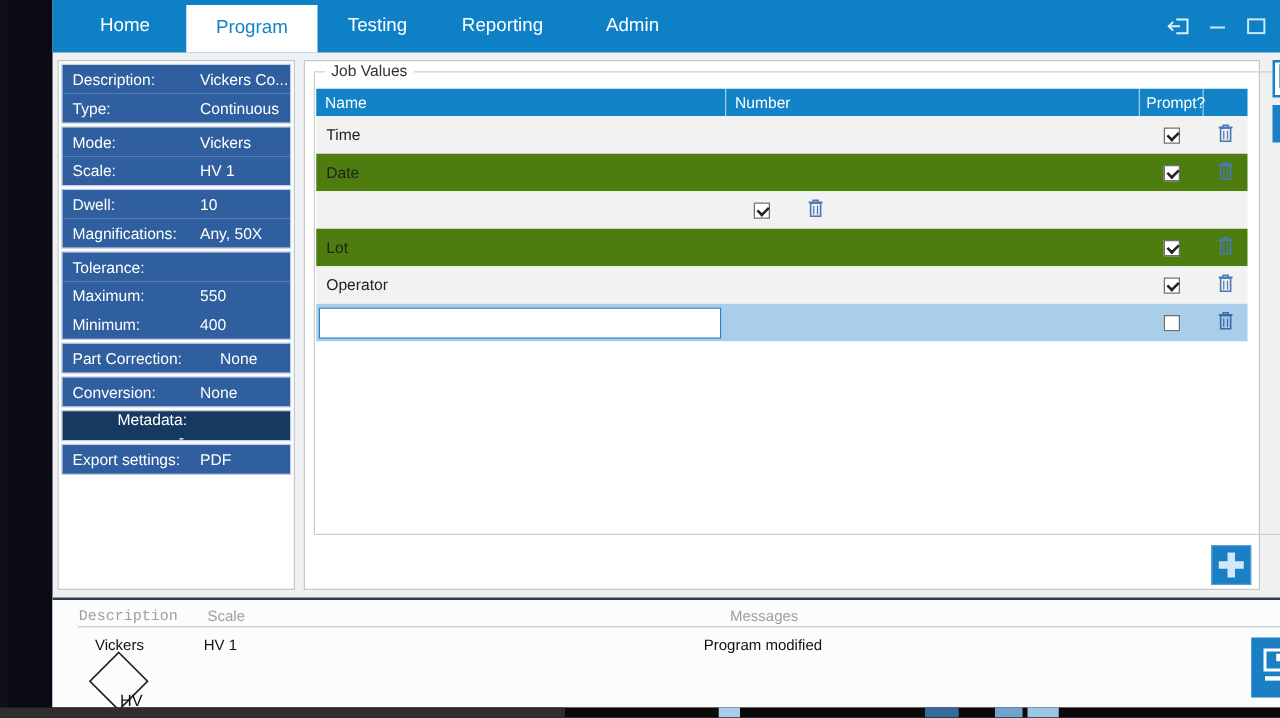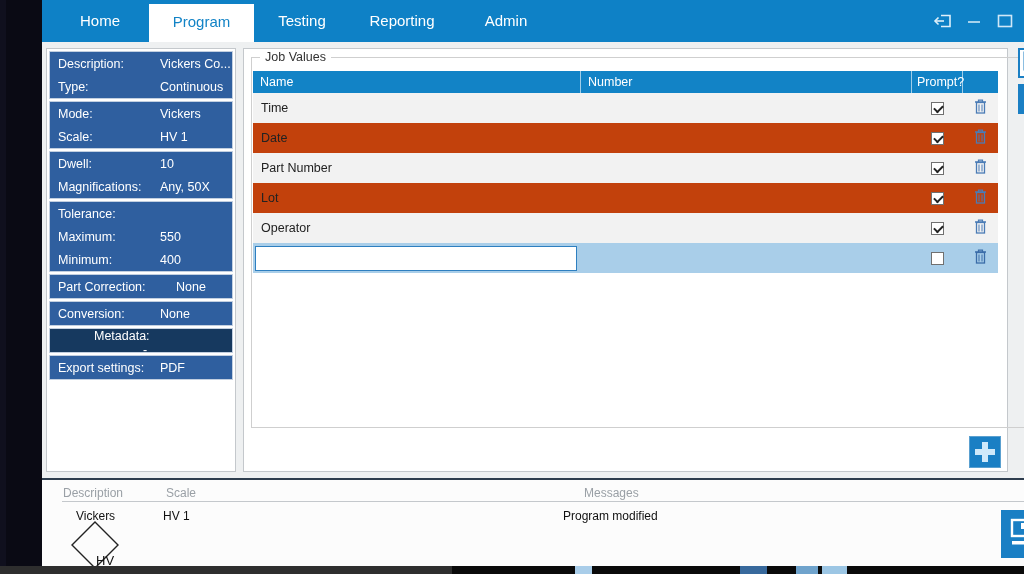--- a/index.html
+++ b/index.html
@@ -37,21 +37,21 @@
   .groupbox { position:absolute; left:7px; top:8px; width:849px; height:371px;
               border:1px solid #cfcfcf; }
   .groupbox-legend { position:absolute; top:-8px; left:8px; background:#ffffff;
                      padding:0 5px; font-size:12.5px; color:#333; }
   .jtable { position:absolute; left:1px; top:13px; width:745px; }
   .thead { display:flex; height:22px; background:#1283c6; color:#fff; font-size:12.5px; }
   .thead .hc { line-height:22px; padding-left:7px; border-right:1px solid rgba(255,255,255,.6); }
   .hc.c-name { width:328px; } .hc.c-value { width:331px; } .hc.c-prompt { width:51px; padding-left:5px;text-align:center; }
   .hc.c-del { width:34px; border-right:none; }
   .trow { display:flex; height:30px; align-items:center; font-size:12.5px; color:#222; }
-  .trow.odd { background:#f2f2f2; } .trow.even { background:#c2410c; }
+  .trow.odd { background:#f2f2f2; } .trow.even { background:#4d7c0f; }
   .trow.newrow { background:#a9cee9; }
   .cell { height:100%; display:flex; align-items:center; }
   .cell.name { width:328px; padding-left:8px; }
   .cell.value { width:331px; }
   .cell.prompt { width:51px; justify-content:center; }
   .cell.del { width:34px; justify-content:center; }
   .checkbox { width:13px; height:13px; background:#fff; border:1px solid #707070; position:relative; }
   .checkbox.checked::after { content:""; position:absolute; left:2px; top:2px; width:7px; height:4px;
                              border-left:2px solid #222; border-bottom:2px solid #222;
                              transform:rotate(-45deg); }
@@ -67,21 +67,21 @@
   
   .tool-save { position:absolute; left:976px; top:48px; width:30px; height:30px; background:#fff;
                border:2px solid #1a7fc4; display:flex; align-items:center; justify-content:center; }
   .tool-undo { position:absolute; left:976px; top:84px; width:30px; height:30px; background:#1a7fc4;
                display:flex; align-items:center; justify-content:center; }
 
   
   .statusbar { position:absolute; left:0; top:478px; width:1018px; height:88px; background:#fcfcfc;
                border-top:2px solid #2e3d4e; overflow:hidden; font-size:12px; }
   .sb-head { position:absolute; top:6px; color:#9aa0a6; }
-  .sb-head.desc { left:21px; } .sb-head.scale { left:124px; } .sb-head.msg { left:542px; }
+  .sb-head.desc { left:21px;font-family:Liberation Mono, monospace; } .sb-head.scale { left:124px; } .sb-head.msg { left:542px; }
   .sb-sep { position:absolute; left:20px; right:10px; top:21px; height:1px; background:#c4c8cc; }
   .sb-val { position:absolute; top:29px; color:#111; }
   .sb-val.desc { left:34px; } .sb-val.scale { left:121px; } .sb-val.msg { left:521px; }
   .indenter { position:absolute; left:27px; top:40px; }
   .export-btn { position:absolute; left:959px; top:30px; width:48px; height:48px; background:#1a7fc4;
                 display:flex; align-items:center; justify-content:center; cursor:pointer; }
 
   
   .taskbar { position:absolute; left:0; top:566px; width:1024px; height:8px; background:#0a0a0a; }
   .tb-seg  { position:absolute; top:0; height:8px; }
@@ -239,21 +239,20 @@
               <svg width="13" height="15" viewBox="0 0 13 15">
                     <path d="M1 3 H12" stroke="#4a7bb5" stroke-width="1.5"></path>
                     <path d="M4.5 3 V1.2 H8.5 V3" fill="none" stroke="#4a7bb5" stroke-width="1.2"></path>
                     <rect x="2.5" y="3.5" width="8" height="10.5" fill="none" stroke="#4a7bb5" stroke-width="1.3"></rect>
                     <line x1="5" y1="5.5" x2="5" y2="12.5" stroke="#4a7bb5" stroke-width="1"></line>
                     <line x1="8" y1="5.5" x2="8" y2="12.5" stroke="#4a7bb5" stroke-width="1"></line>
                   </svg></span>
               </div>
           </div>
           <div class="trow odd">
-            <div class="cell name">Part Number</div>
             <div class="cell value"></div>
             <div class="cell prompt">
                 <span class="checkbox checked"></span>
               </div>
             <div class="cell del">
                 <span>
               <svg width="13" height="15" viewBox="0 0 13 15">
                     <path d="M1 3 H12" stroke="#4a7bb5" stroke-width="1.5"></path>
                     <path d="M4.5 3 V1.2 H8.5 V3" fill="none" stroke="#4a7bb5" stroke-width="1.2"></path>
                     <rect x="2.5" y="3.5" width="8" height="10.5" fill="none" stroke="#4a7bb5" stroke-width="1.3"></rect>

